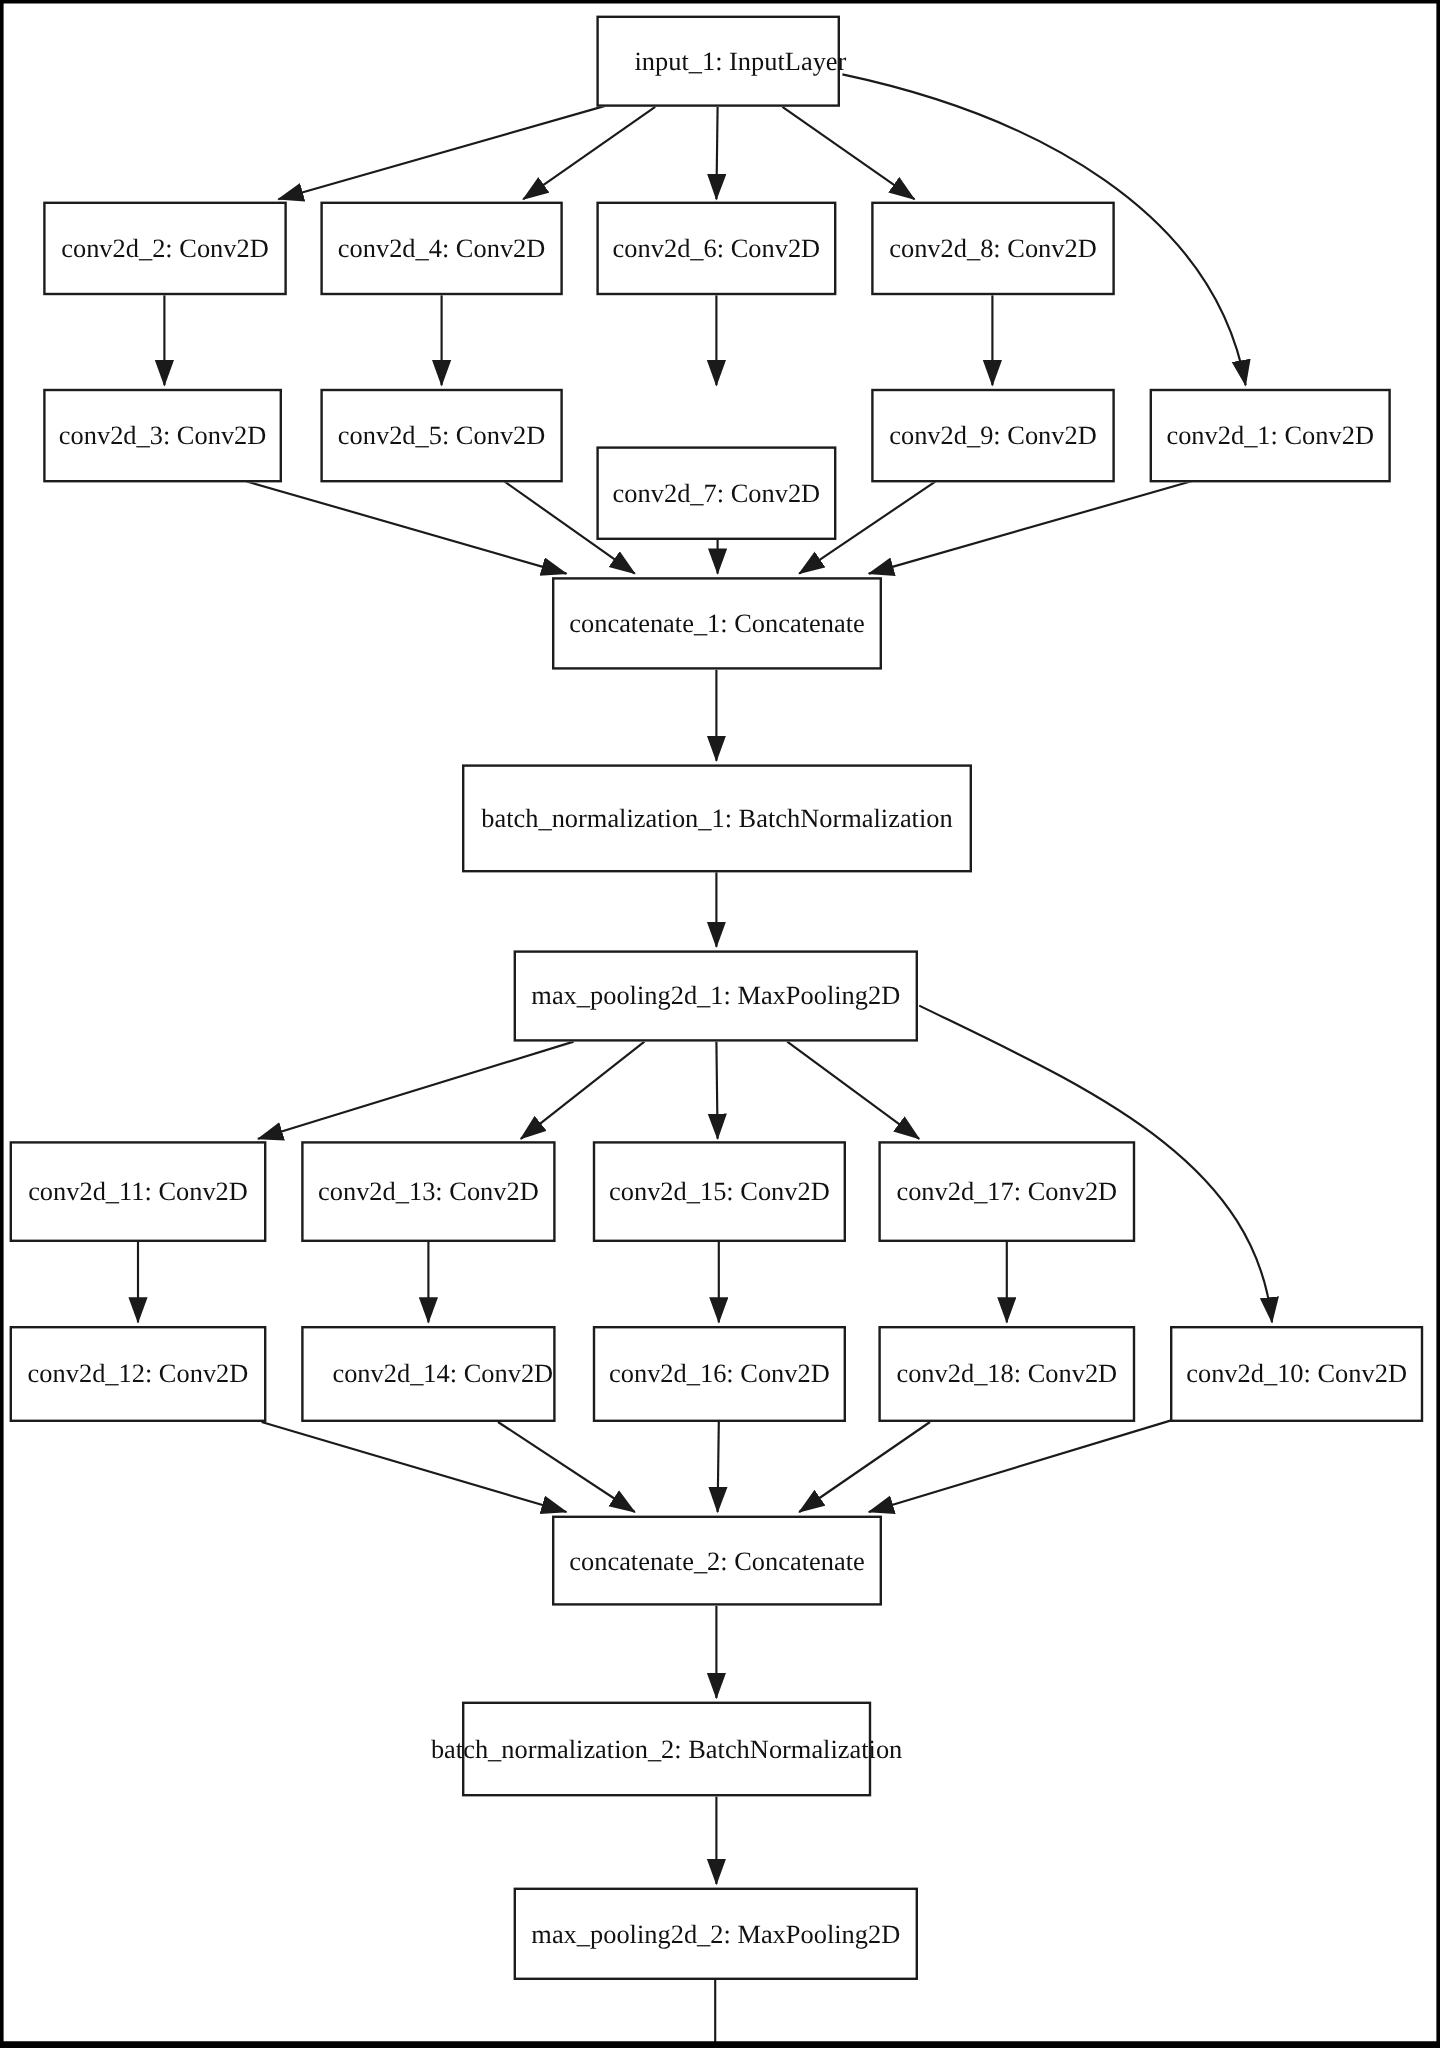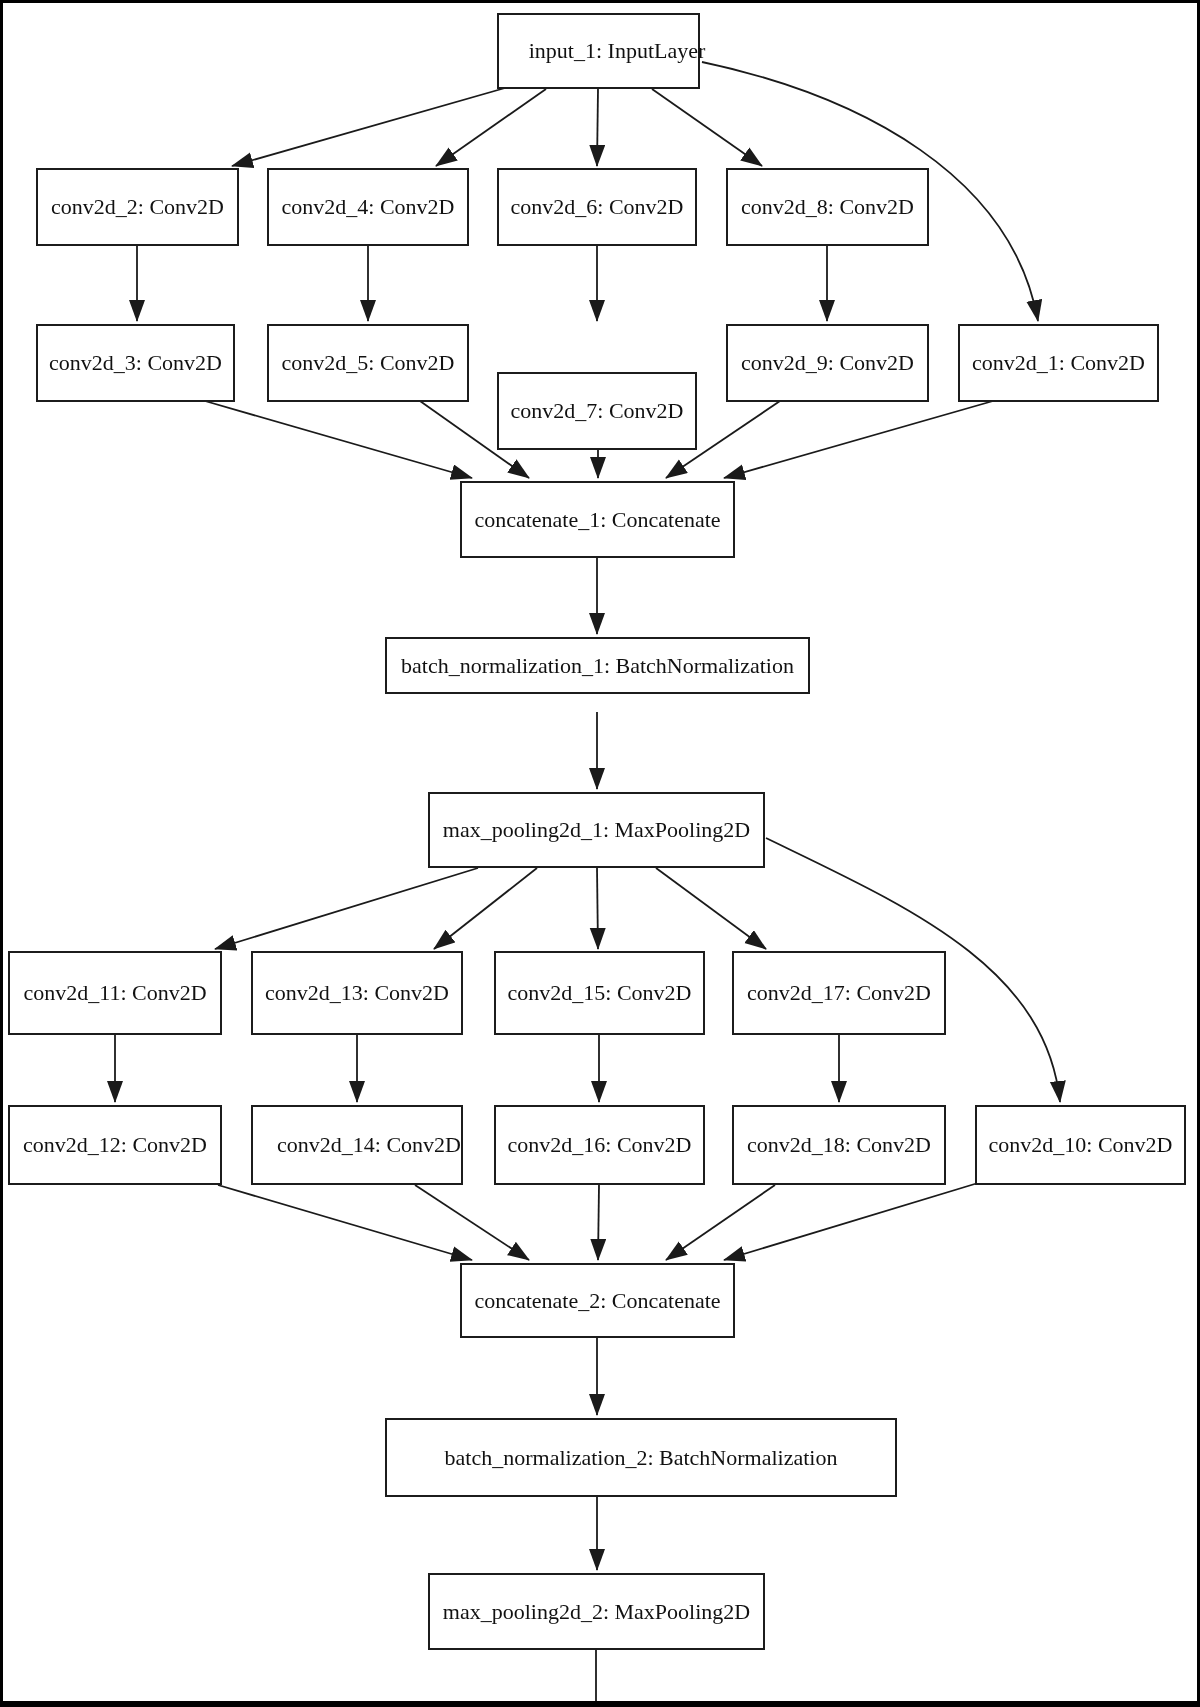--- a/index.html
+++ b/index.html
@@ -110,21 +110,21 @@
       </div>
       <div class="node" style="left: 726px; top: 324px; width: 203px; height: 78px;">
         <span>conv2d_9: Conv2D</span>
       </div>
       <div class="node" style="left: 958px; top: 324px; width: 201px; height: 78px;">
         <span>conv2d_1: Conv2D</span>
       </div>
       <div class="node" style="left: 460px; top: 481px; width: 275px; height: 77px;">
         <span>concatenate_1: Concatenate</span>
       </div>
-      <div class="node" style="left: 385px; top: 637px; width: 425px; height: 57px;">
+      <div class="node" style="left: 385px; top: 637px; width: 425px; height: 90px;">
         <span>batch_normalization_1: BatchNormalization</span>
       </div>
       <div class="node" style="left: 428px; top: 792px; width: 337px; height: 76px;">
         <span>max_pooling2d_1: MaxPooling2D</span>
       </div>
       <div class="node" style="left: 8px; top: 951px; width: 214px; height: 84px;">
         <span>conv2d_11: Conv2D</span>
       </div>
       <div class="node" style="left: 251px; top: 951px; width: 212px; height: 84px;">
         <span>conv2d_13: Conv2D</span>
@@ -146,21 +146,21 @@
       </div>
       <div class="node" style="left: 732px; top: 1105px; width: 214px; height: 80px;">
         <span>conv2d_18: Conv2D</span>
       </div>
       <div class="node" style="left: 975px; top: 1105px; width: 211px; height: 80px;">
         <span>conv2d_10: Conv2D</span>
       </div>
       <div class="node" style="left: 460px; top: 1263px; width: 275px; height: 75px;">
         <span>concatenate_2: Concatenate</span>
       </div>
-      <div class="node" style="left: 385px; top: 1418px; width: 512px; height: 79px;">
+      <div class="node" style="left: 385px; top: 1418px; width: 341px; height: 79px;">
         <span>batch_normalization_2: BatchNormalization</span>
       </div>
       <div class="node" style="left: 428px; top: 1573px; width: 337px; height: 77px;">
         <span>max_pooling2d_2: MaxPooling2D</span>
       </div>
     </div>
   <div class="frame"></div>
 </div>
 
 </body></html>

